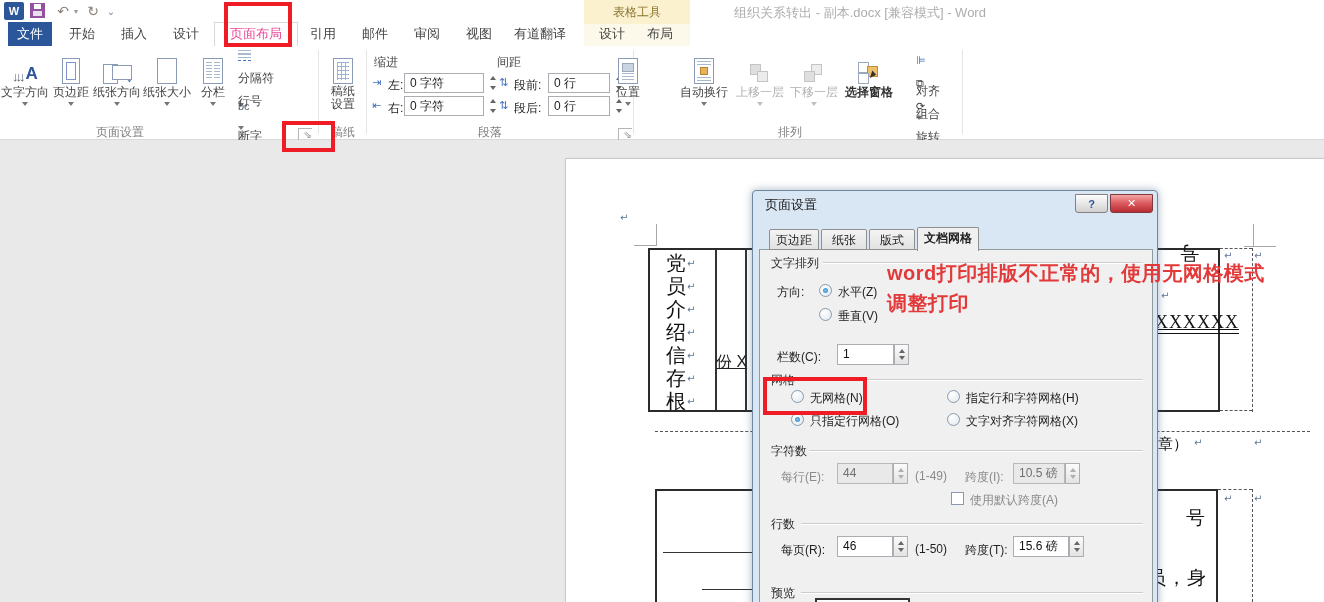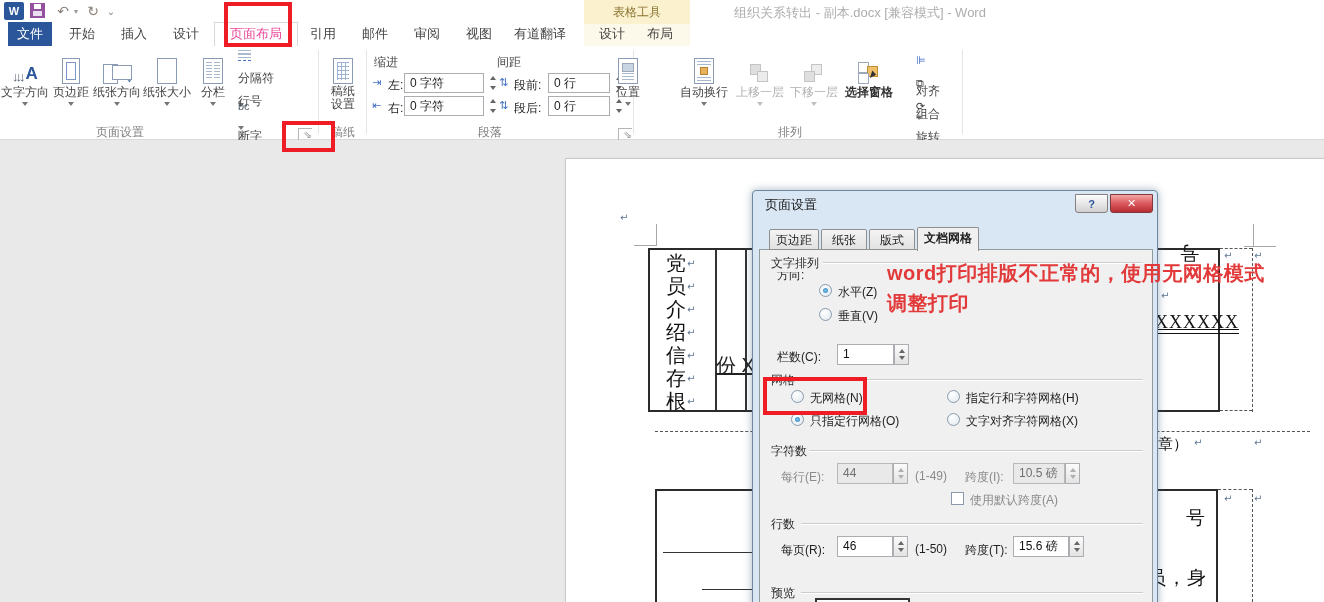--- a/index.html
+++ b/index.html
@@ -346,21 +346,21 @@
       </div>
     <div class="vrow">
         <span class="vchar">存</span>
         <span class="pilcrow">↵</span>
       </div>
     <div class="vrow">
         <span class="vchar">根</span>
         <span class="pilcrow">↵</span>
       </div>
   </div>
-  <div class="abs" style="left:716px;top:212px;font-size:20px;color:#222;text-decoration:underline;">份 X</div>
+  <div class="abs" style="left:716px;top:212px;font-size:16px;color:#222;text-decoration:underline;">份 X</div>
 
   <div class="abs" style="left:1180px;top:100px;font-size:19px;color:#111;transform:rotate(180deg);">号</div>
   <span class="pilcrow" style="left:1224px;top:110px;">↵</span>
   <span class="pilcrow" style="left:1254px;top:110px;">↵</span>
   <span class="pilcrow" style="left:1161px;top:150px;">↵</span>
   <div class="abs doc-serif" style="left:1155px;top:172px;font-size:18px;color:#111;text-decoration:underline;border-bottom:1px solid #111;letter-spacing:1px;">XXXXXX</div>
 
   <div class="abs dashv" style="left:1252px;top:108px;height:164px;"></div>
   <div class="abs dashh" style="left:1220px;top:108px;width:32px;"></div>
   <div class="abs dashh" style="left:1220px;top:270px;width:32px;"></div>
@@ -392,21 +392,21 @@
     </div>
 
     <div id="dlg-page" class="abs"></div>
     <div class="abs dtab" style="left:16px;width:50px;">页边距</div>
     <div class="abs dtab" style="left:68px;width:46px;">纸张</div>
     <div class="abs dtab" style="left:116px;width:46px;">版式</div>
     <div class="abs dtab sel" style="left:164px;width:62px;">文档网格</div>
 
     <div class="abs sec-label" style="left:16px;top:64px;">文字排列</div>
     <div class="abs sec-line" style="left:70px;top:71px;width:320px;"></div>
-    <div class="abs dlbl" style="left:24px;top:76px;">方向:</div>
+    <div class="abs dlbl" style="left:24px;top:93px;">方向:</div>
     <div class="abs radio sel" style="left:66px;top:93px;"></div>
     <div class="abs dlbl" style="left:85px;top:93px;">水平(Z)</div>
     <div class="abs radio" style="left:66px;top:117px;"></div>
     <div class="abs dlbl" style="left:85px;top:117px;">垂直(V)</div>
     <div class="abs dlbl" style="left:24px;top:158px;">栏数(C):</div>
     <div class="abs dinput" style="left:84px;top:153px;width:57px;">1</div>
     <div class="abs dspin" style="left:141px;top:153px;">
         <div class="tri-up"></div>
         <div class="tri-dn"></div>
       </div>

